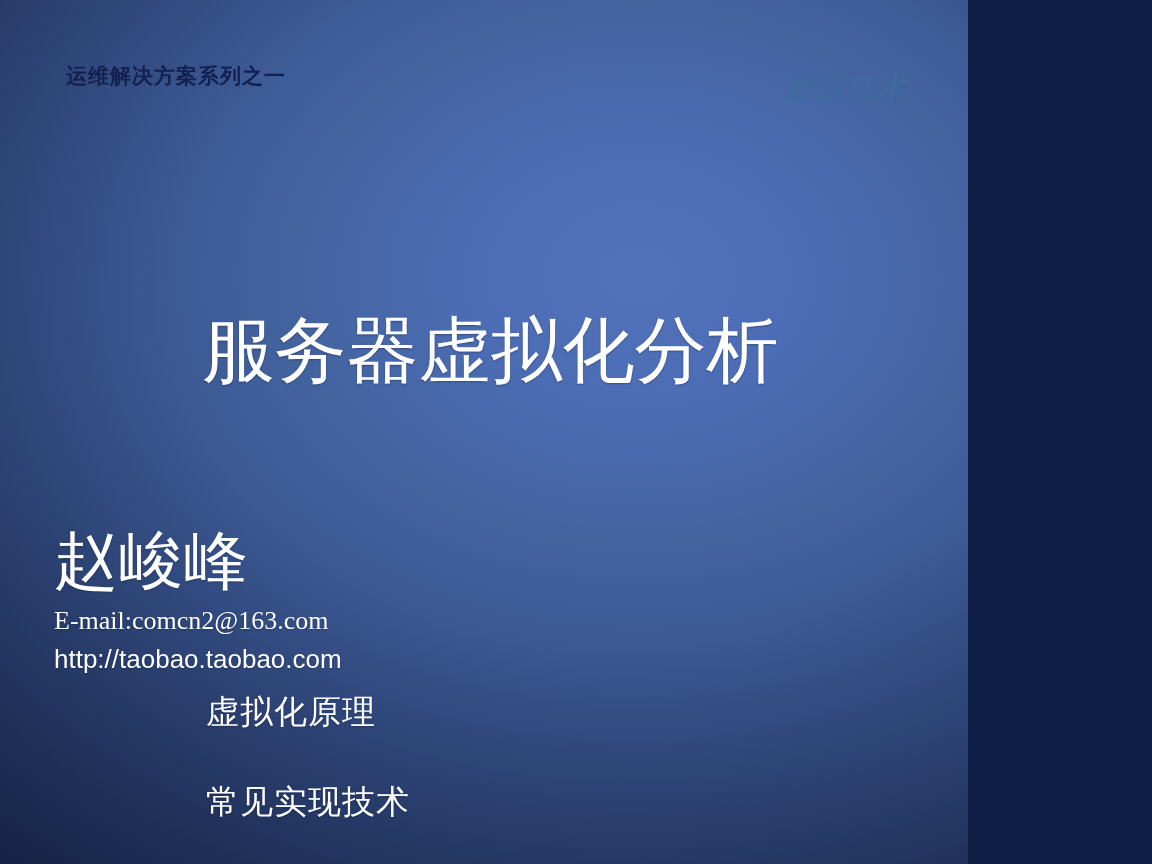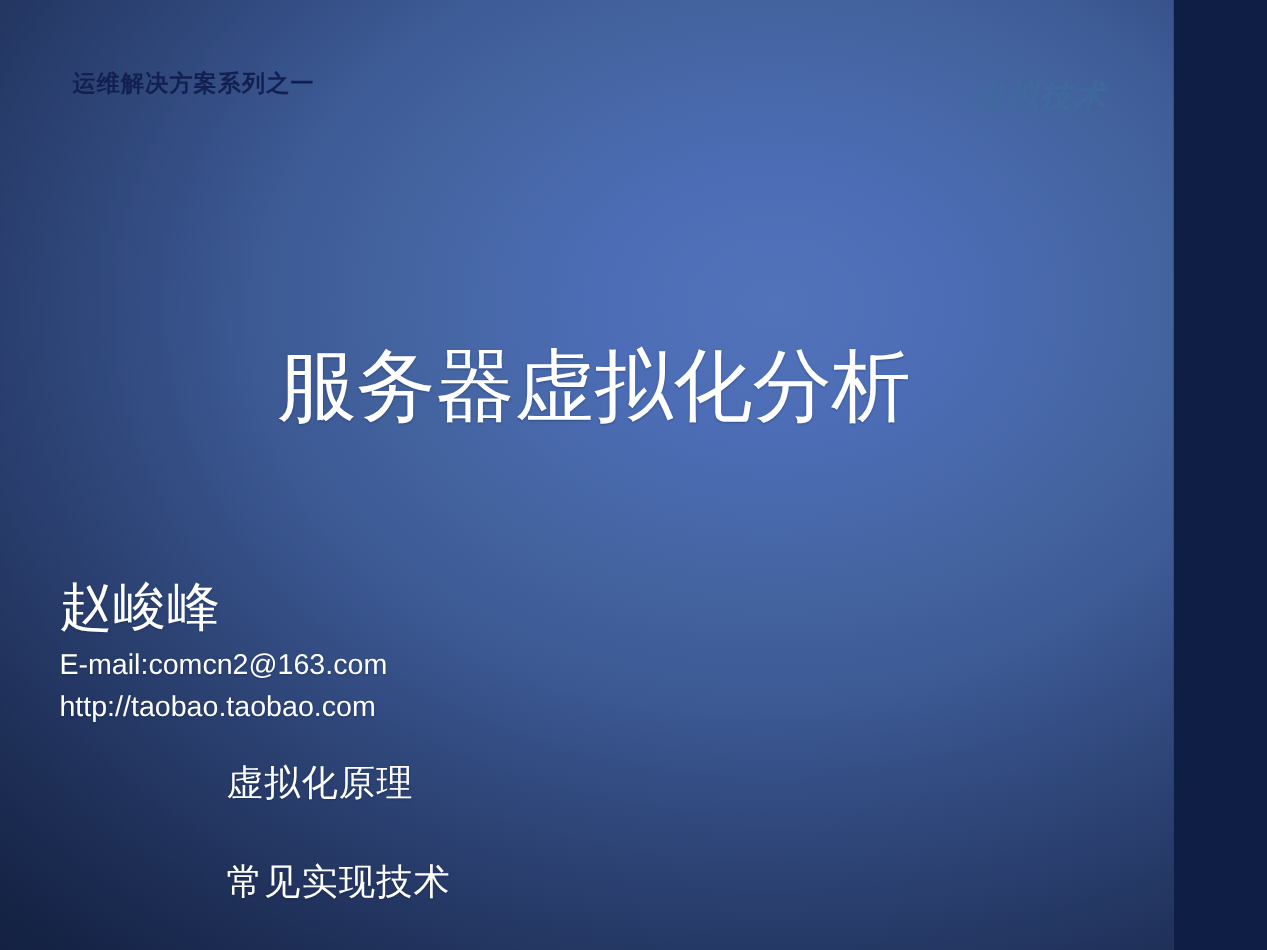--- a/index.html
+++ b/index.html
@@ -3,21 +3,21 @@
 <meta charset="utf-8">
 <title>服务器虚拟化分析</title>
 <style>
   html, body {
     margin: 0;
     padding: 0;
     background: #0e1e44;
   }
   #slide {
     position: relative;
-    width: 1067px;
+    width: 968px;
     height: 864px;
     overflow: hidden;
     font-family: "Liberation Sans", sans-serif;
     background-color: #1b3063;
     background-image:
       radial-gradient(ellipse 1180px 900px at 66% 32%,
         #5273ba 0%,
         #4c6db5 14%,
         #43639f 30%,
         #3a5690 44%,
@@ -86,36 +86,36 @@
 
   
   .presenter-block {
     position: absolute;
     left: 54px;
     top: 527px;
     color: #ffffff;
   }
   .presenter-name {
     font-family: "DejaVu Serif", "Liberation Serif", serif;
-    font-size: 48px;
+    font-size: 64px;
     line-height: 1.08;
     letter-spacing: 1px;
     color: #ffffff;
     white-space: nowrap;
     text-shadow: 0 1px 2px rgba(10,22,55,0.30);
   }
   .contact-line {
     font-family: "Liberation Sans", sans-serif;
     font-size: 26px;
     line-height: 38px;
     color: #ffffff;
     white-space: nowrap;
     text-shadow: 0 1px 2px rgba(10,22,55,0.30);
   }
-  .contact-line.first { margin-top: 6px; }
+  .contact-line.first { margin-top: 6px; font-family: Liberation Serif, serif; }
 
   
   .agenda {
     position: absolute;
     left: 206px;
     top: 694px;
   }
   .agenda-item {
     font-family: "DejaVu Serif", "Liberation Serif", serif;
     font-size: 33px;

